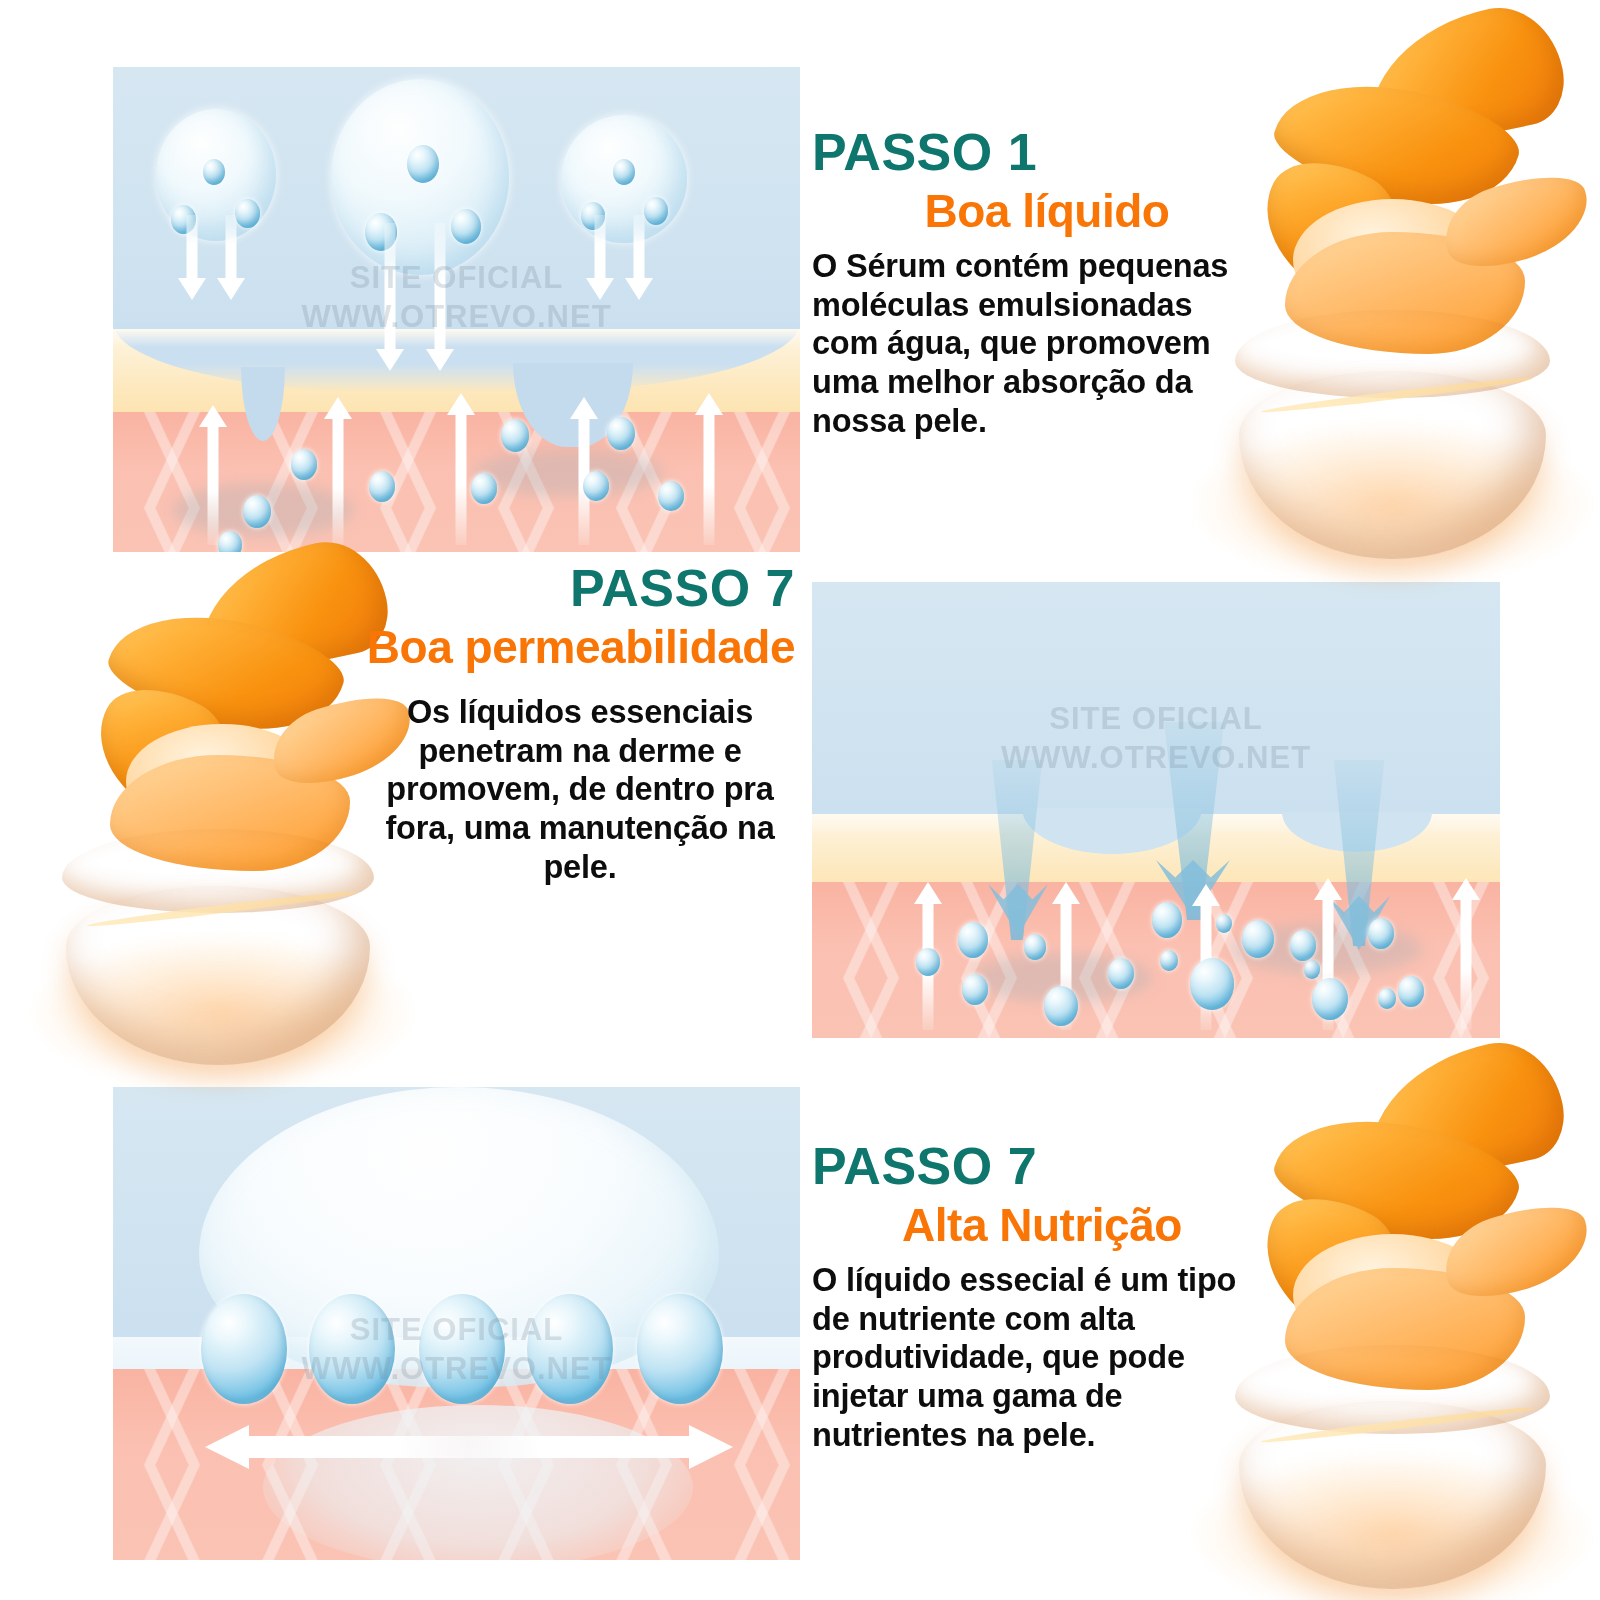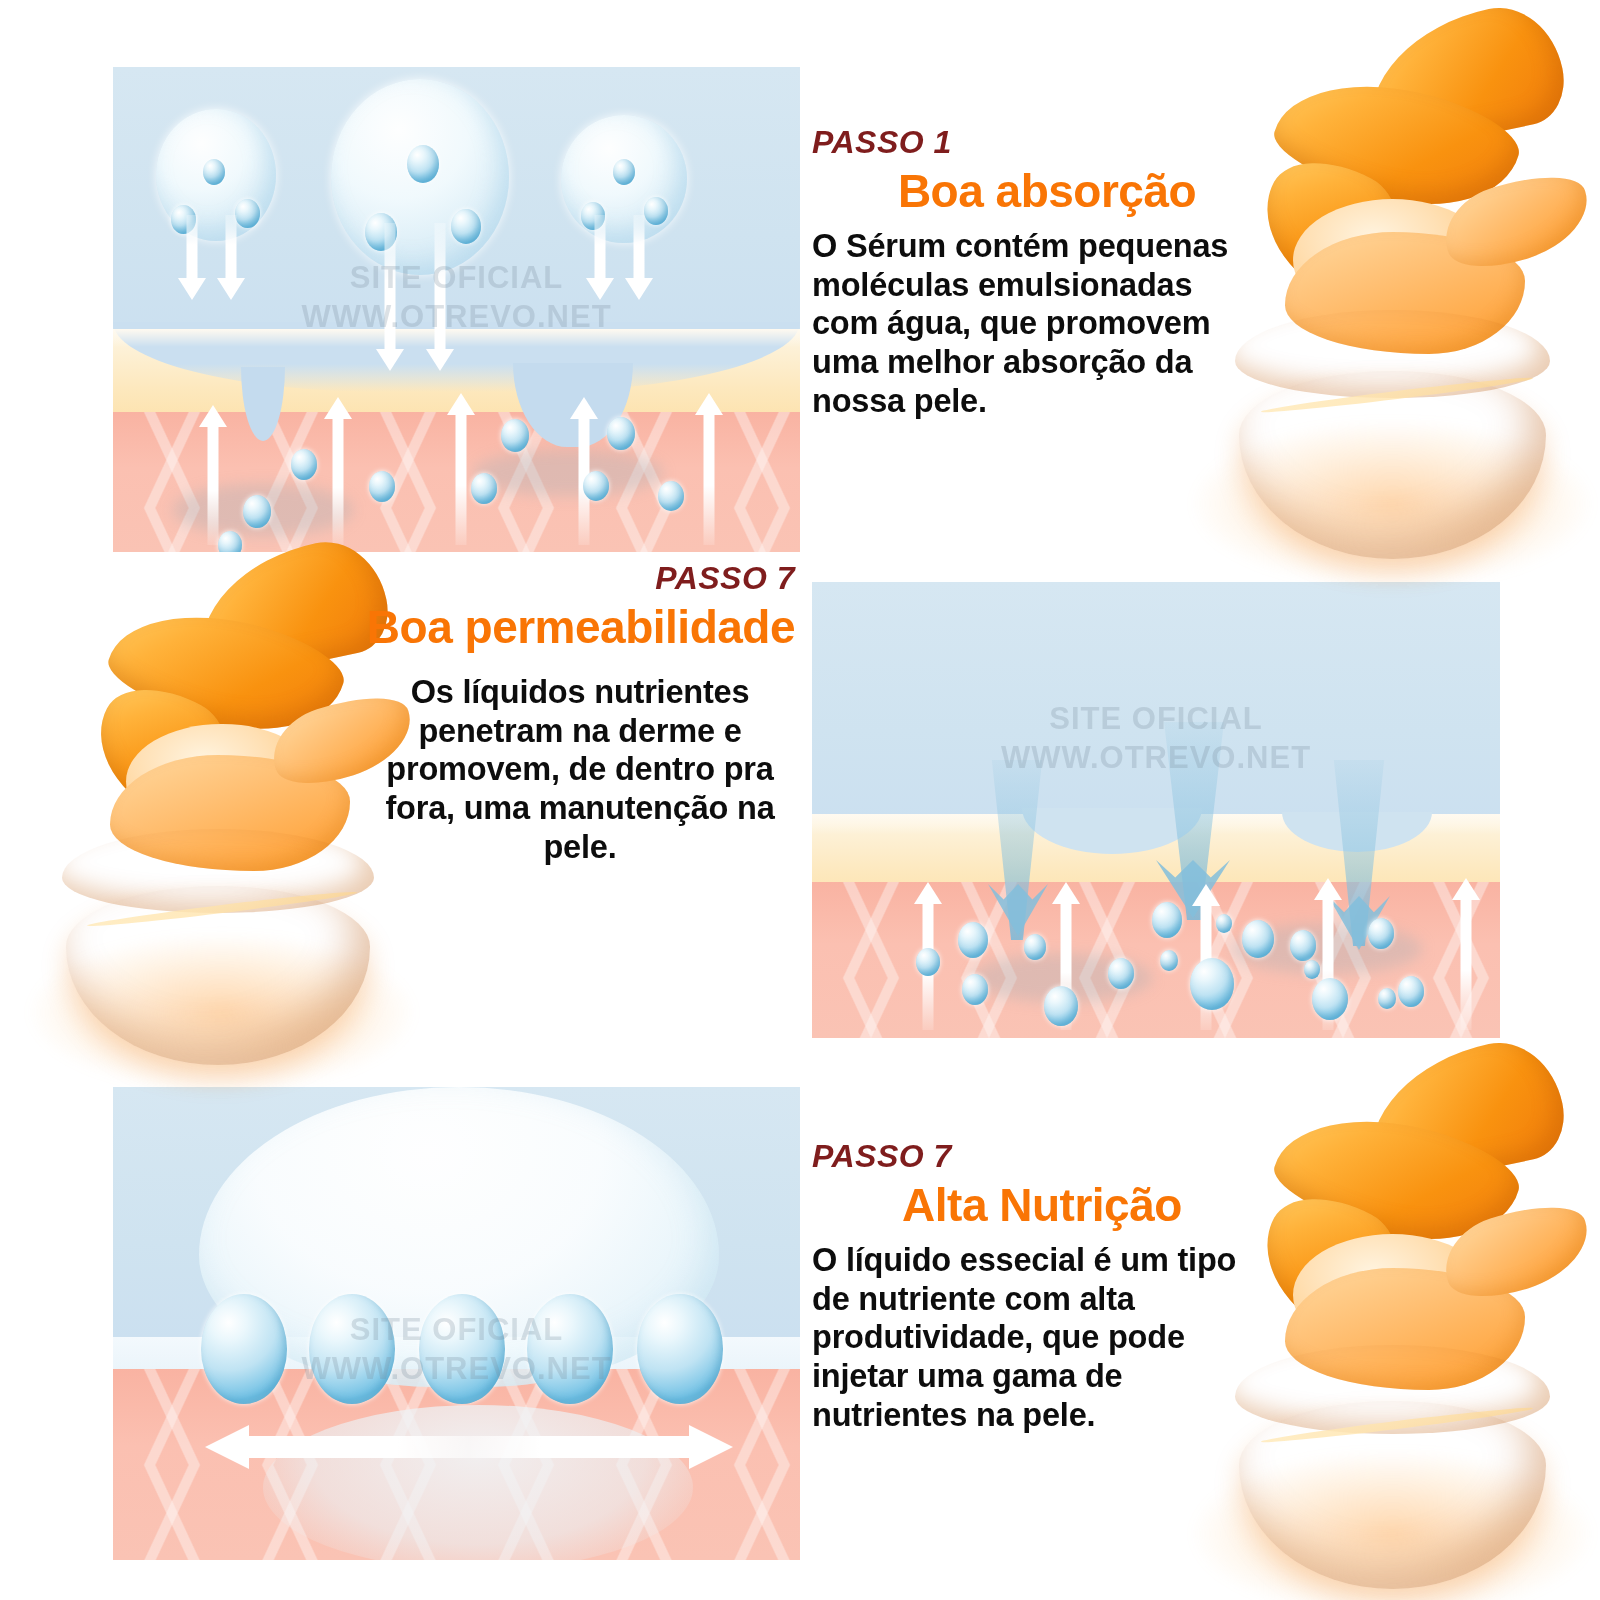--- a/index.html
+++ b/index.html
@@ -150,22 +150,22 @@
   }
   .o-glow{
     position:absolute;border-radius:50%;
     background:radial-gradient(ellipse at 50% 50%, rgba(255,160,60,.42) 0%, rgba(255,180,90,.18) 45%, rgba(255,255,255,0) 72%);
     filter:blur(6px);
   }
 
   
   .step{position:absolute;}
   .step-label{
-    color:#7f1d1d;font-weight:800;letter-spacing:.5px;
-    font-size:32px;line-height:1;margin:0 0 10px 0;font-style:italic;
+    color:#0f766e;font-weight:800;letter-spacing:.5px;
+    font-size:52px;line-height:1;margin:0 0 10px 0;
   }
   .step-title{
     color:#f97505;font-weight:800;letter-spacing:-.5px;
     font-size:46px;line-height:1.02;margin:0 0 12px 0;
   }
   .step-body{
     color:#0d0d0d;font-weight:800;font-size:32.5px;line-height:1.19;
     margin:0;letter-spacing:-.2px;
   }
   .al-left{text-align:left;}
@@ -459,28 +459,28 @@
     <div class="o-drop" style="left:3%;top:48%;width:11px;height:13px;"></div>
     <div class="o-slice" style="left:12%;top:55%;width:76%;height:16%;"></div>
     <div class="o-body" style="left:13%;bottom:1%;width:74%;height:34%;"></div>
     <div style="position:absolute;left:18%;bottom:30%;width:66%;height:8px;
                 background:linear-gradient(90deg,rgba(255,235,190,.9),rgba(255,215,140,.65));
                 border-radius:50%;transform:rotate(-7deg);"></div>
   </div>
 
   <div class="step al-left" style="left:812px;top:126px;width:440px;">
     <div class="step-label">PASSO 1</div>
-    <div class="step-title al-center" style="padding-left:30px;">Boa absorção</div>
+    <div class="step-title al-center" style="padding-left:30px;">Boa líquido</div>
     <div class="step-body">O Sérum contém pequenas moléculas emulsionadas com água, que promovem uma melhor absorção da nossa pele.</div>
   </div>
 
   <div class="step al-right" style="left:345px;top:562px;width:450px;">
     <div class="step-label">PASSO 7</div>
     <div class="step-title">Boa permeabilidade</div>
-    <div class="step-body al-center" style="margin-top:22px;padding-left:20px;">Os líquidos nutrientes penetram na derme e promovem, de dentro pra fora, uma manutenção na pele.</div>
+    <div class="step-body al-center" style="margin-top:22px;padding-left:20px;">Os líquidos essenciais penetram na derme e promovem, de dentro pra fora, uma manutenção na pele.</div>
   </div>
 
   <div class="step al-left" style="left:812px;top:1140px;width:430px;">
     <div class="step-label">PASSO 7</div>
     <div class="step-title al-center" style="padding-left:30px;">Alta Nutrição</div>
     <div class="step-body">O líquido essecial é um tipo de nutriente com alta produtividade, que pode injetar uma gama de nutrientes na pele.</div>
   </div>
 
 </div>
 

